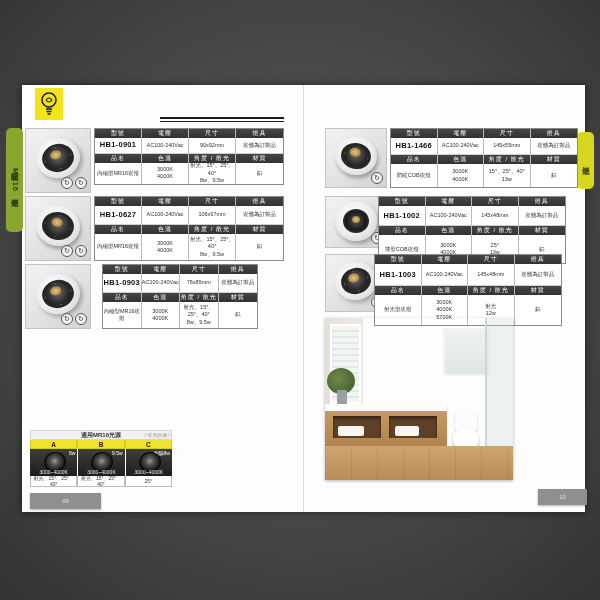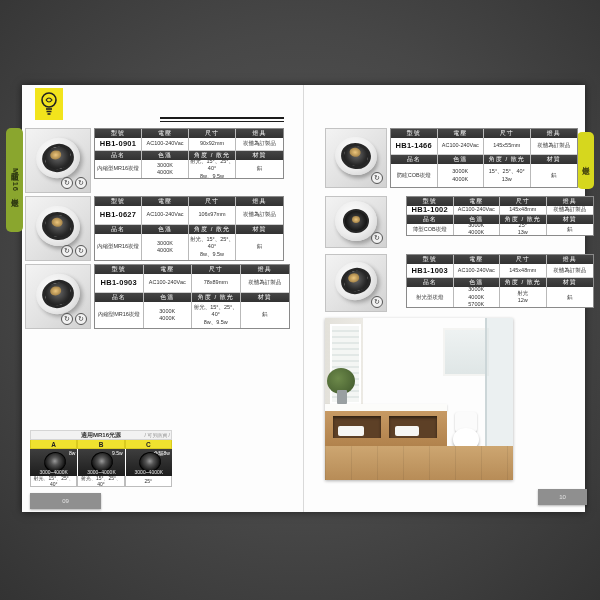--- a/index.html
+++ b/index.html
@@ -124,21 +124,21 @@
   <div class="photo" style="left:25px;top:128px;width:66px;height:65px">
     <div class="dl tilt-a">
         <div class="trim"></div>
         <div class="led"></div>
       </div>
     <div class="badges">
         <span class="badge">↻</span>
         <span class="badge">↻</span>
       </div>
   </div>
-  <div class="spec" style="left:94px;top:128px;width:190px;height:51px">
+  <div class="spec" style="left:94px;top:128px;width:190px;height:57px">
     <div class="hc">型號</div>
     <div class="hc">電壓</div>
     <div class="hc">尺寸</div>
     <div class="hc">燈具</div>
     <div class="vc model">HB1-0901</div>
     <div class="vc">AC100-240Vac</div>
     <div class="vc">90x92mm</div>
     <div class="vc">崁體為訂製品</div>
     <div class="hc">品名</div>
     <div class="hc">色溫</div>
@@ -186,21 +186,21 @@
   <div class="photo" style="left:25px;top:264px;width:66px;height:65px">
     <div class="dl tilt-a">
         <div class="trim"></div>
         <div class="led"></div>
       </div>
     <div class="badges">
         <span class="badge">↻</span>
         <span class="badge">↻</span>
       </div>
   </div>
-  <div class="spec" style="left:94px;top:264px;width:196px;height:65px">
+  <div class="spec" style="left:102px;top:264px;width:156px;height:65px">
     <div class="hc">型號</div>
     <div class="hc">電壓</div>
     <div class="hc">尺寸</div>
     <div class="hc">燈具</div>
     <div class="vc model">HB1-0903</div>
     <div class="vc">AC100-240Vac</div>
     <div class="vc">78x89mm</div>
     <div class="vc">崁體為訂製品</div>
     <div class="hc">品名</div>
     <div class="hc">色溫</div>
@@ -246,21 +246,21 @@
 
   <div class="photo" style="left:325px;top:196px;width:62px;height:52px">
     <div class="dl flat" style="width:42px;height:40px;margin:-19px 0 0 -21px">
         <div class="trim"></div>
         <div class="led" style="left:40%;top:38%;width:20%;height:18%"></div>
       </div>
     <div class="badges">
         <span class="badge">↻</span>
       </div>
   </div>
-  <div class="spec" style="left:406px;top:196px;width:188px;height:40px">
+  <div class="spec" style="left:378px;top:196px;width:188px;height:68px">
     <div class="hc">型號</div>
     <div class="hc">電壓</div>
     <div class="hc">尺寸</div>
     <div class="hc">燈具</div>
     <div class="vc model">HB1-1002</div>
     <div class="vc">AC100-240Vac</div>
     <div class="vc">145x48mm</div>
     <div class="vc">崁體為訂製品</div>
     <div class="hc">品名</div>
     <div class="hc">色溫</div>
@@ -276,21 +276,21 @@
 
   <div class="photo" style="left:325px;top:254px;width:62px;height:58px">
     <div class="dl tilt-a" style="width:42px;height:38px;margin:-19px 0 0 -21px">
         <div class="trim"></div>
         <div class="led"></div>
       </div>
     <div class="badges">
         <span class="badge">↻</span>
       </div>
   </div>
-  <div class="spec" style="left:406px;top:254px;width:188px;height:54px">
+  <div class="spec" style="left:374px;top:254px;width:188px;height:72px">
     <div class="hc">型號</div>
     <div class="hc">電壓</div>
     <div class="hc">尺寸</div>
     <div class="hc">燈具</div>
     <div class="vc model">HB1-1003</div>
     <div class="vc">AC100-240Vac</div>
     <div class="vc">145x48mm</div>
     <div class="vc">崁體為訂製品</div>
     <div class="hc">品名</div>
     <div class="hc">色溫</div>

